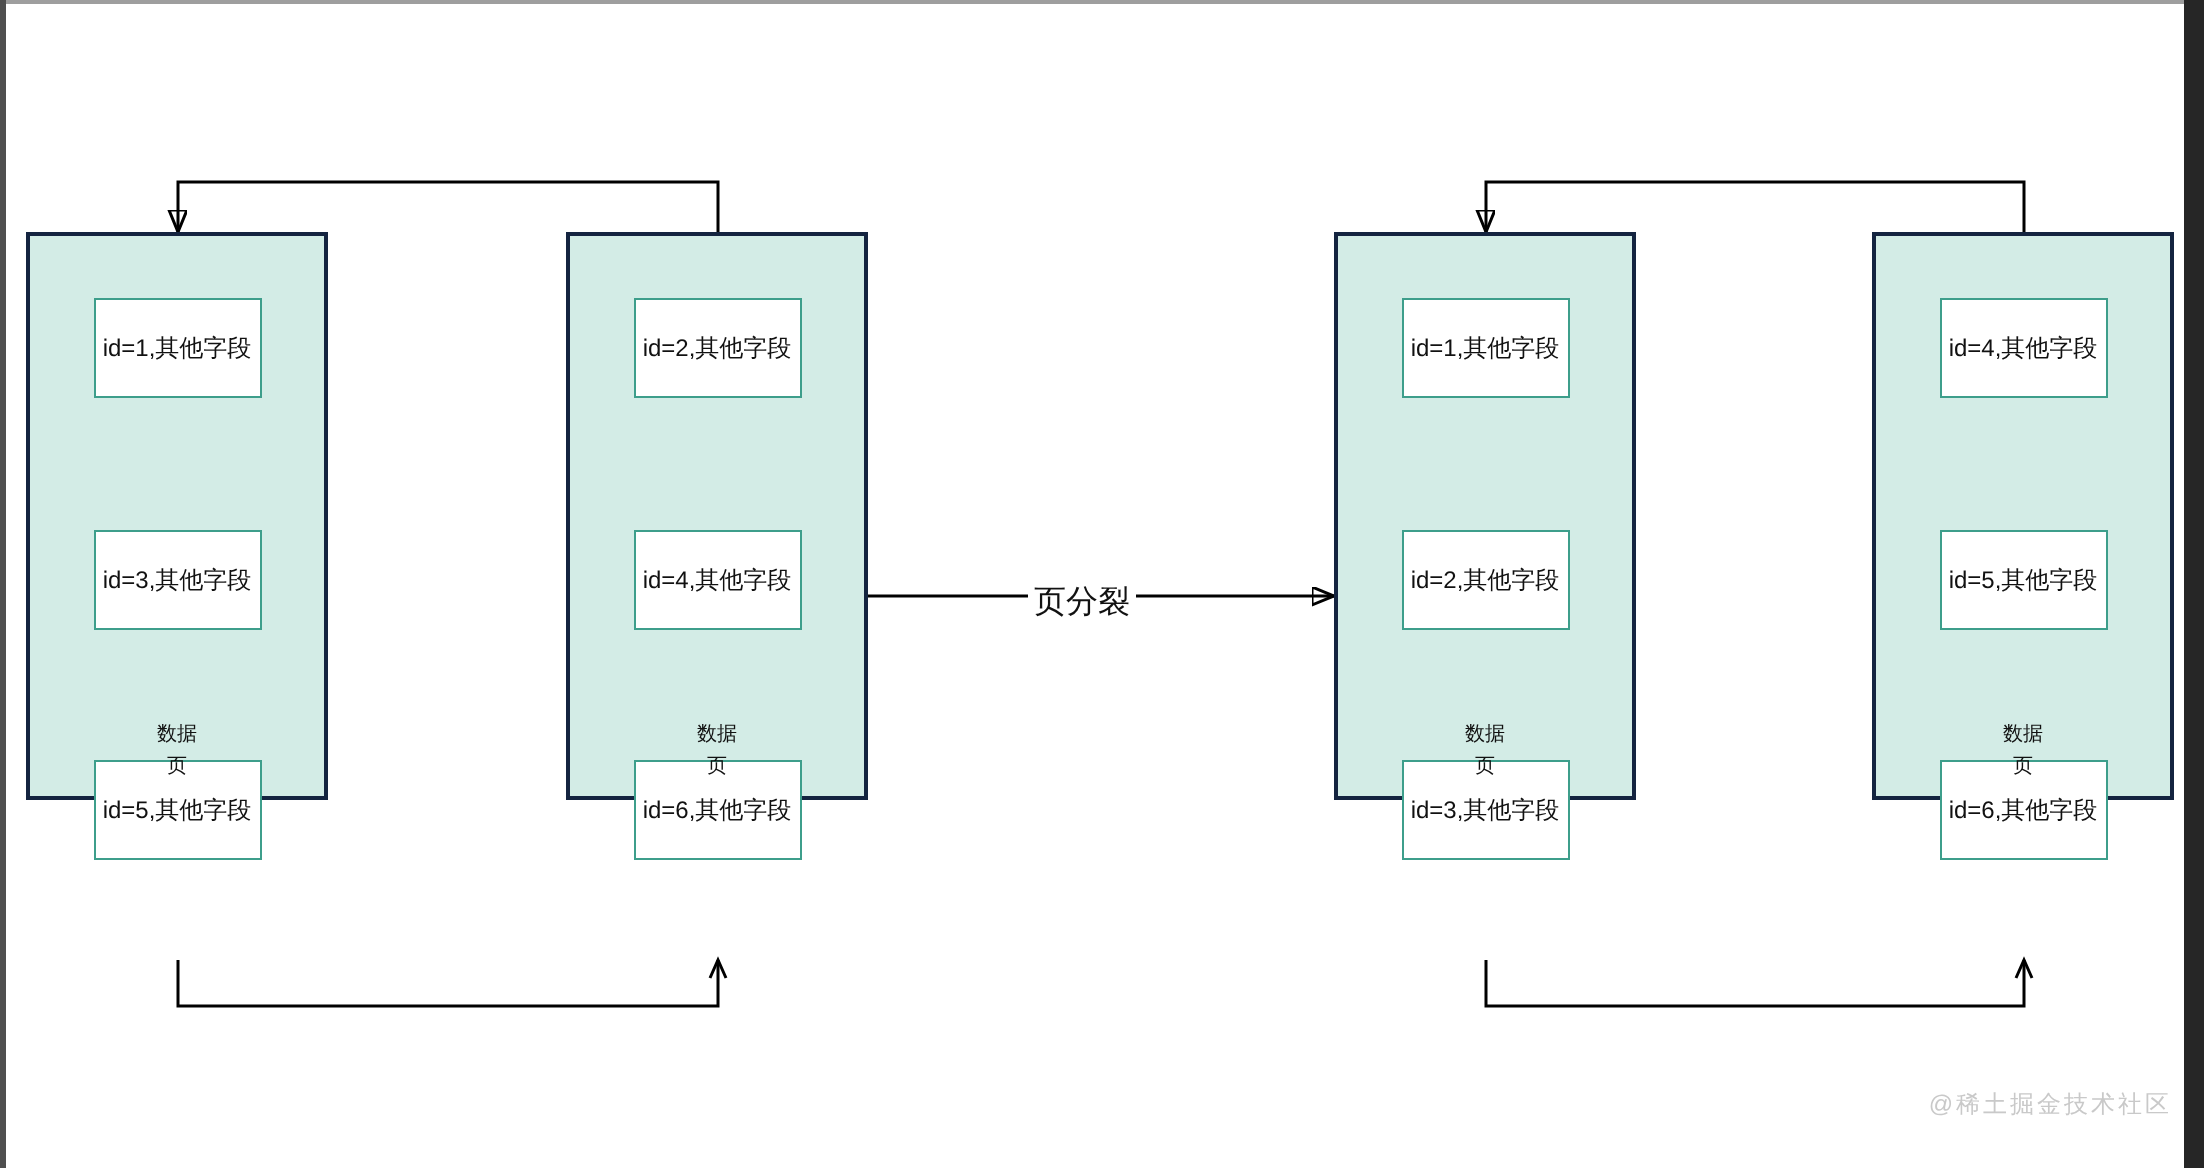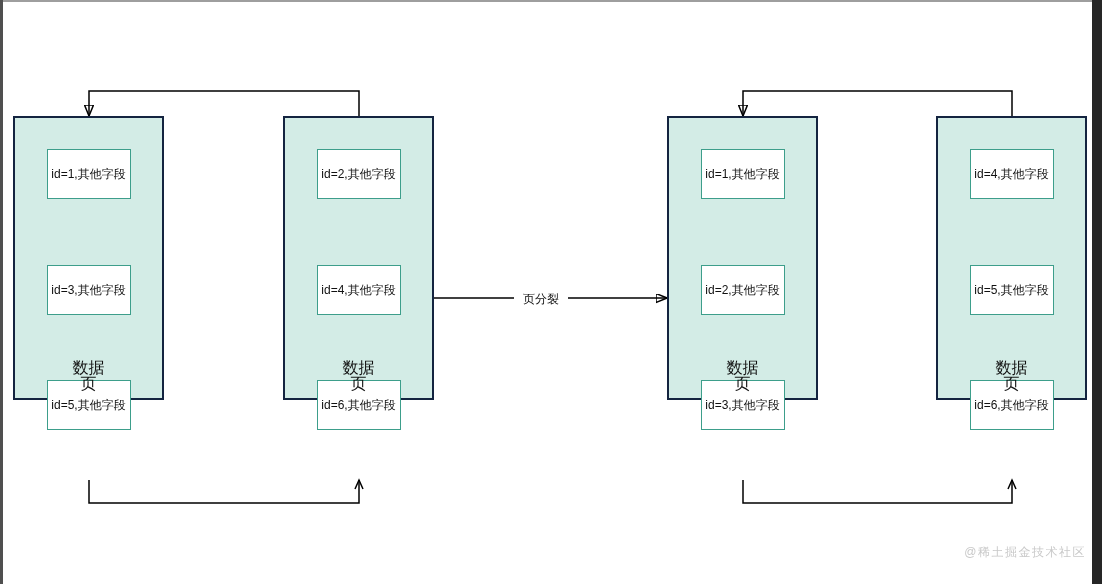--- a/index.html
+++ b/index.html
@@ -27,27 +27,27 @@
     position:absolute; left:50%; transform:translateX(-50%);
     width:84px; height:50px; background:#ffffff;
     border:1px solid #3d9e8b; box-sizing:border-box;
     display:flex; align-items:center; justify-content:center;
     font-size:12px; color:#111; white-space:nowrap;
   }
   .r1 { top:31px; } .r2 { top:147px; } .r3 { top:262px; }
 
   .page-label {
     position:absolute; left:0; right:0; bottom:6px;
-    text-align:center; font-size:16px; line-height:16px; color:#111;
+    text-align:center; font-size:10px; line-height:16px; color:#111;
   }
   .page-label span { display:block; }
 
   .split-label {
     position:absolute; left:514px; top:291px; width:54px;
-    text-align:center; background:#ffffff; font-size:12px; color:#111;
+    text-align:center; background:#ffffff; font-size:16px; color:#111;
   }
 
   .watermark {
     position:absolute; top:544px; right:16px;
     font-size:12px; letter-spacing:1.5px; color:#c9c9c9; white-space:nowrap;
   }
 </style>
 </head>
 <body>
 

